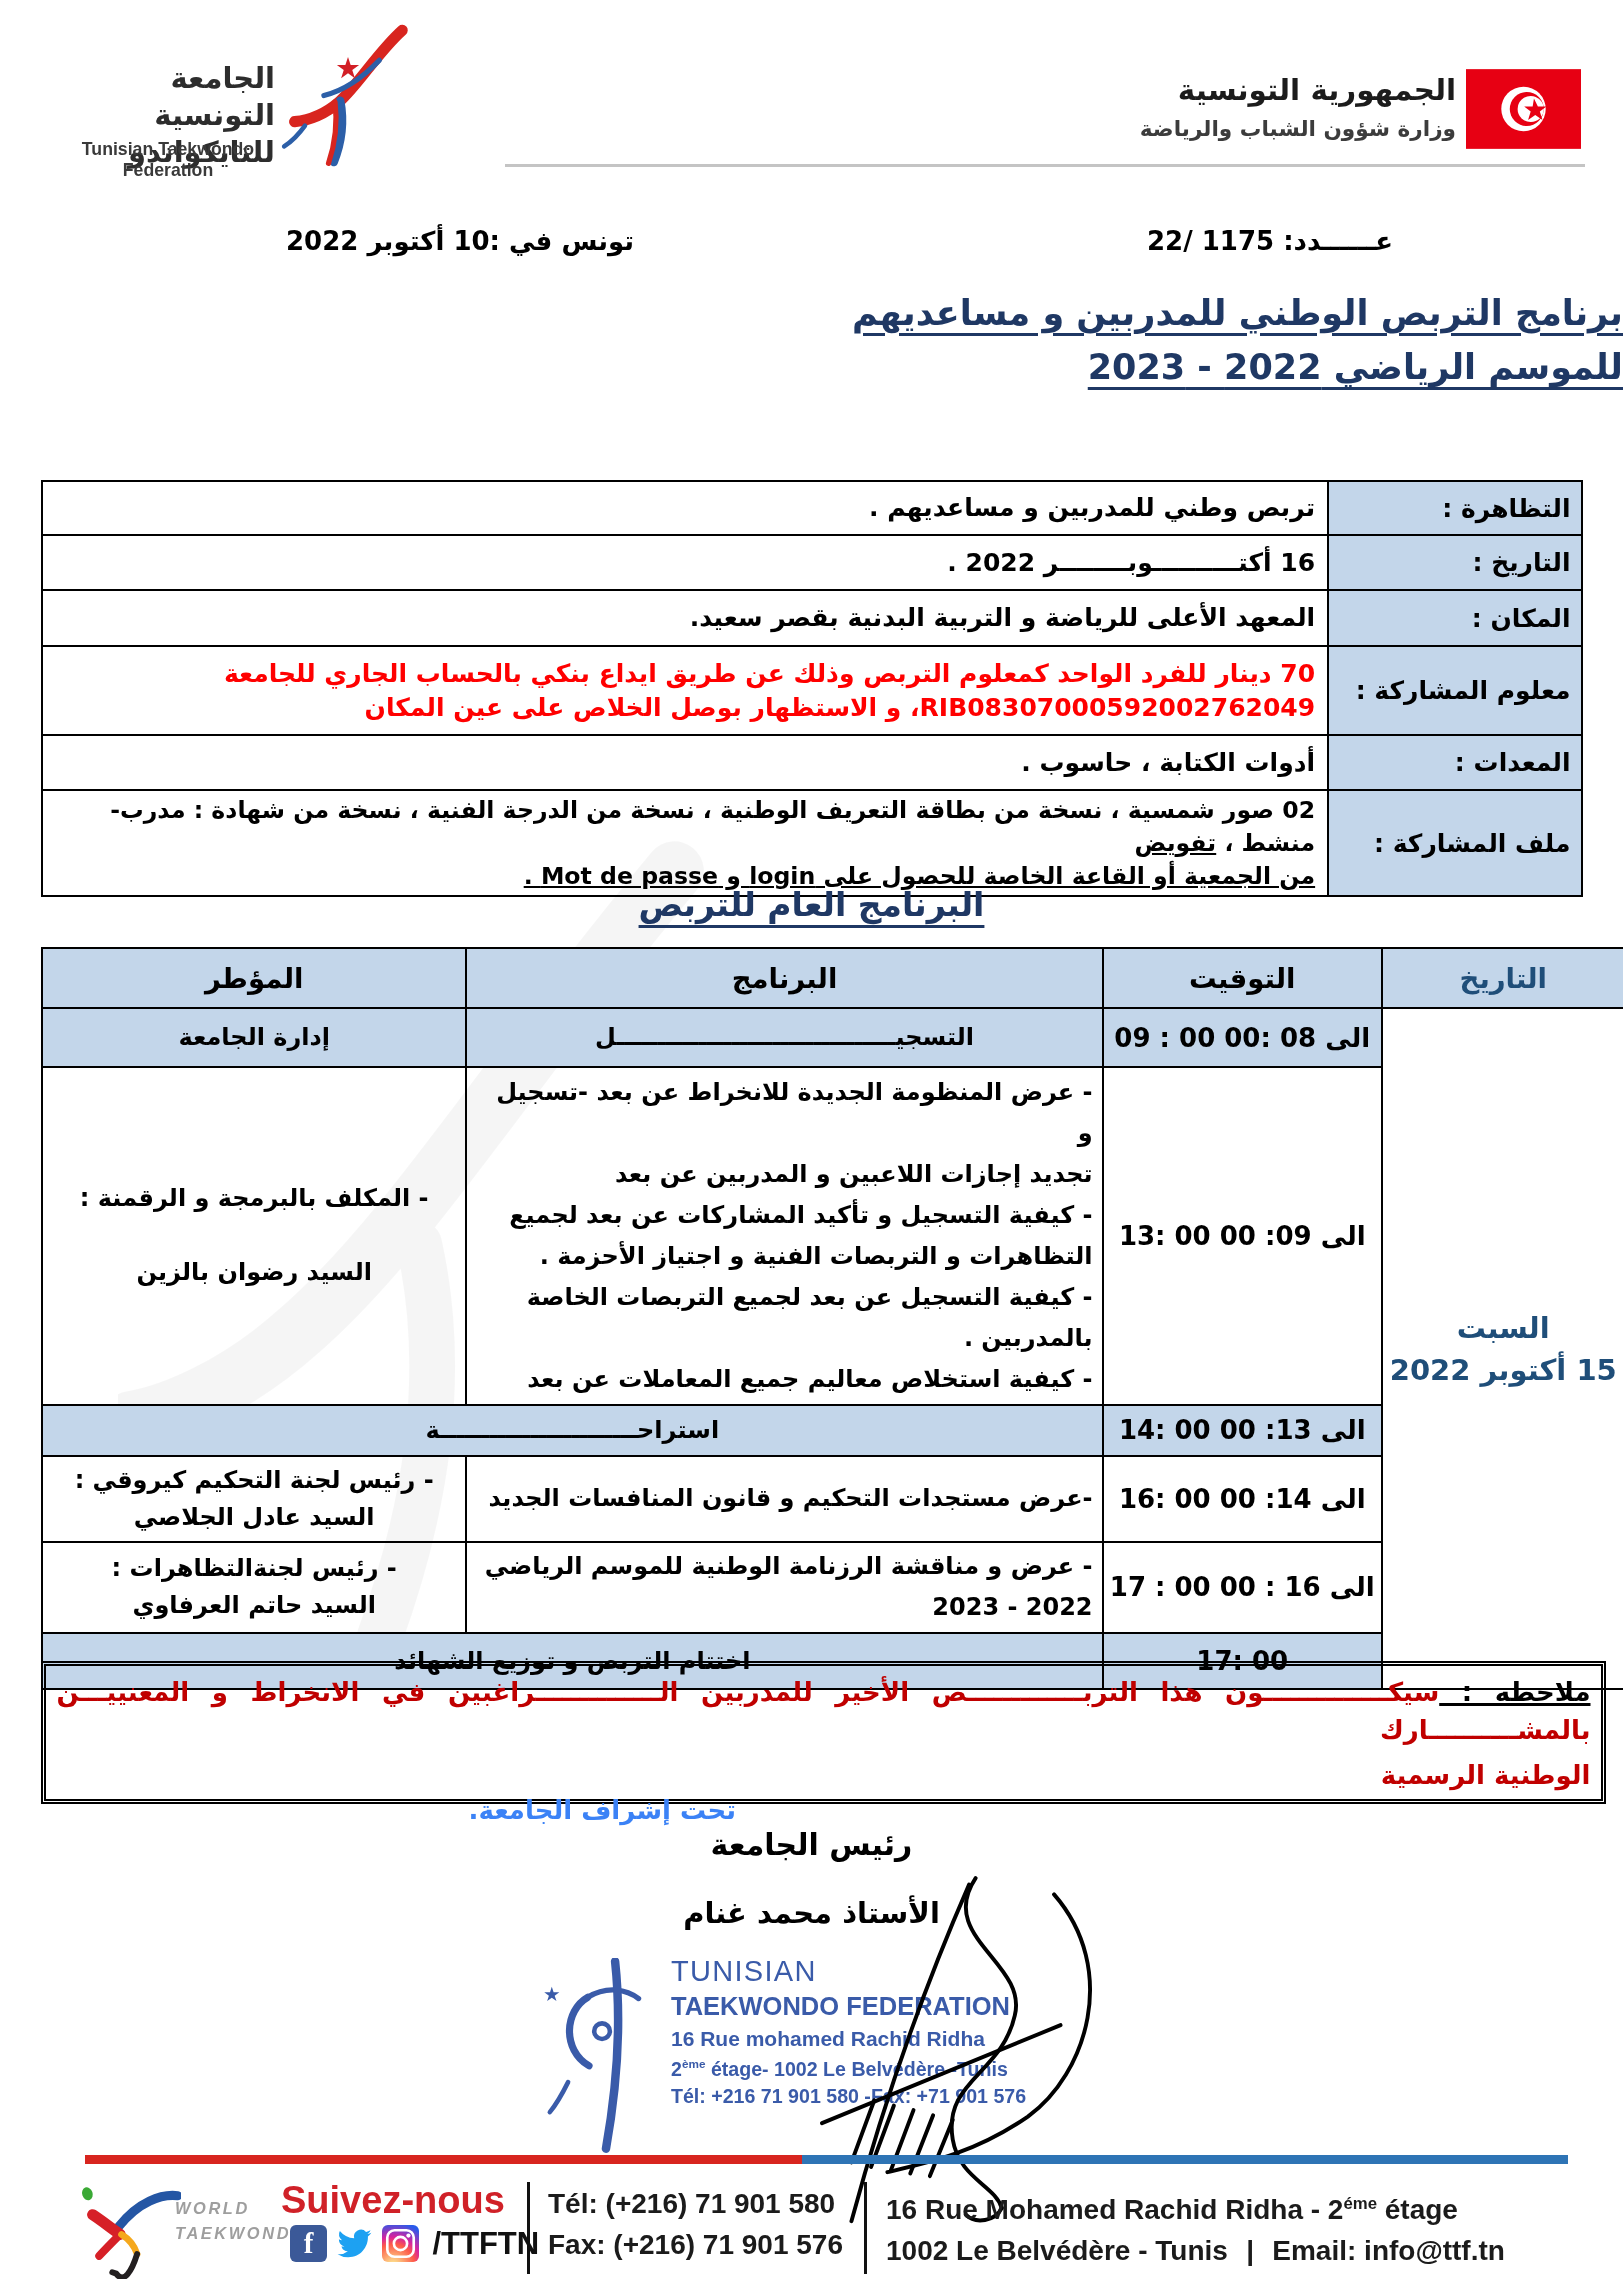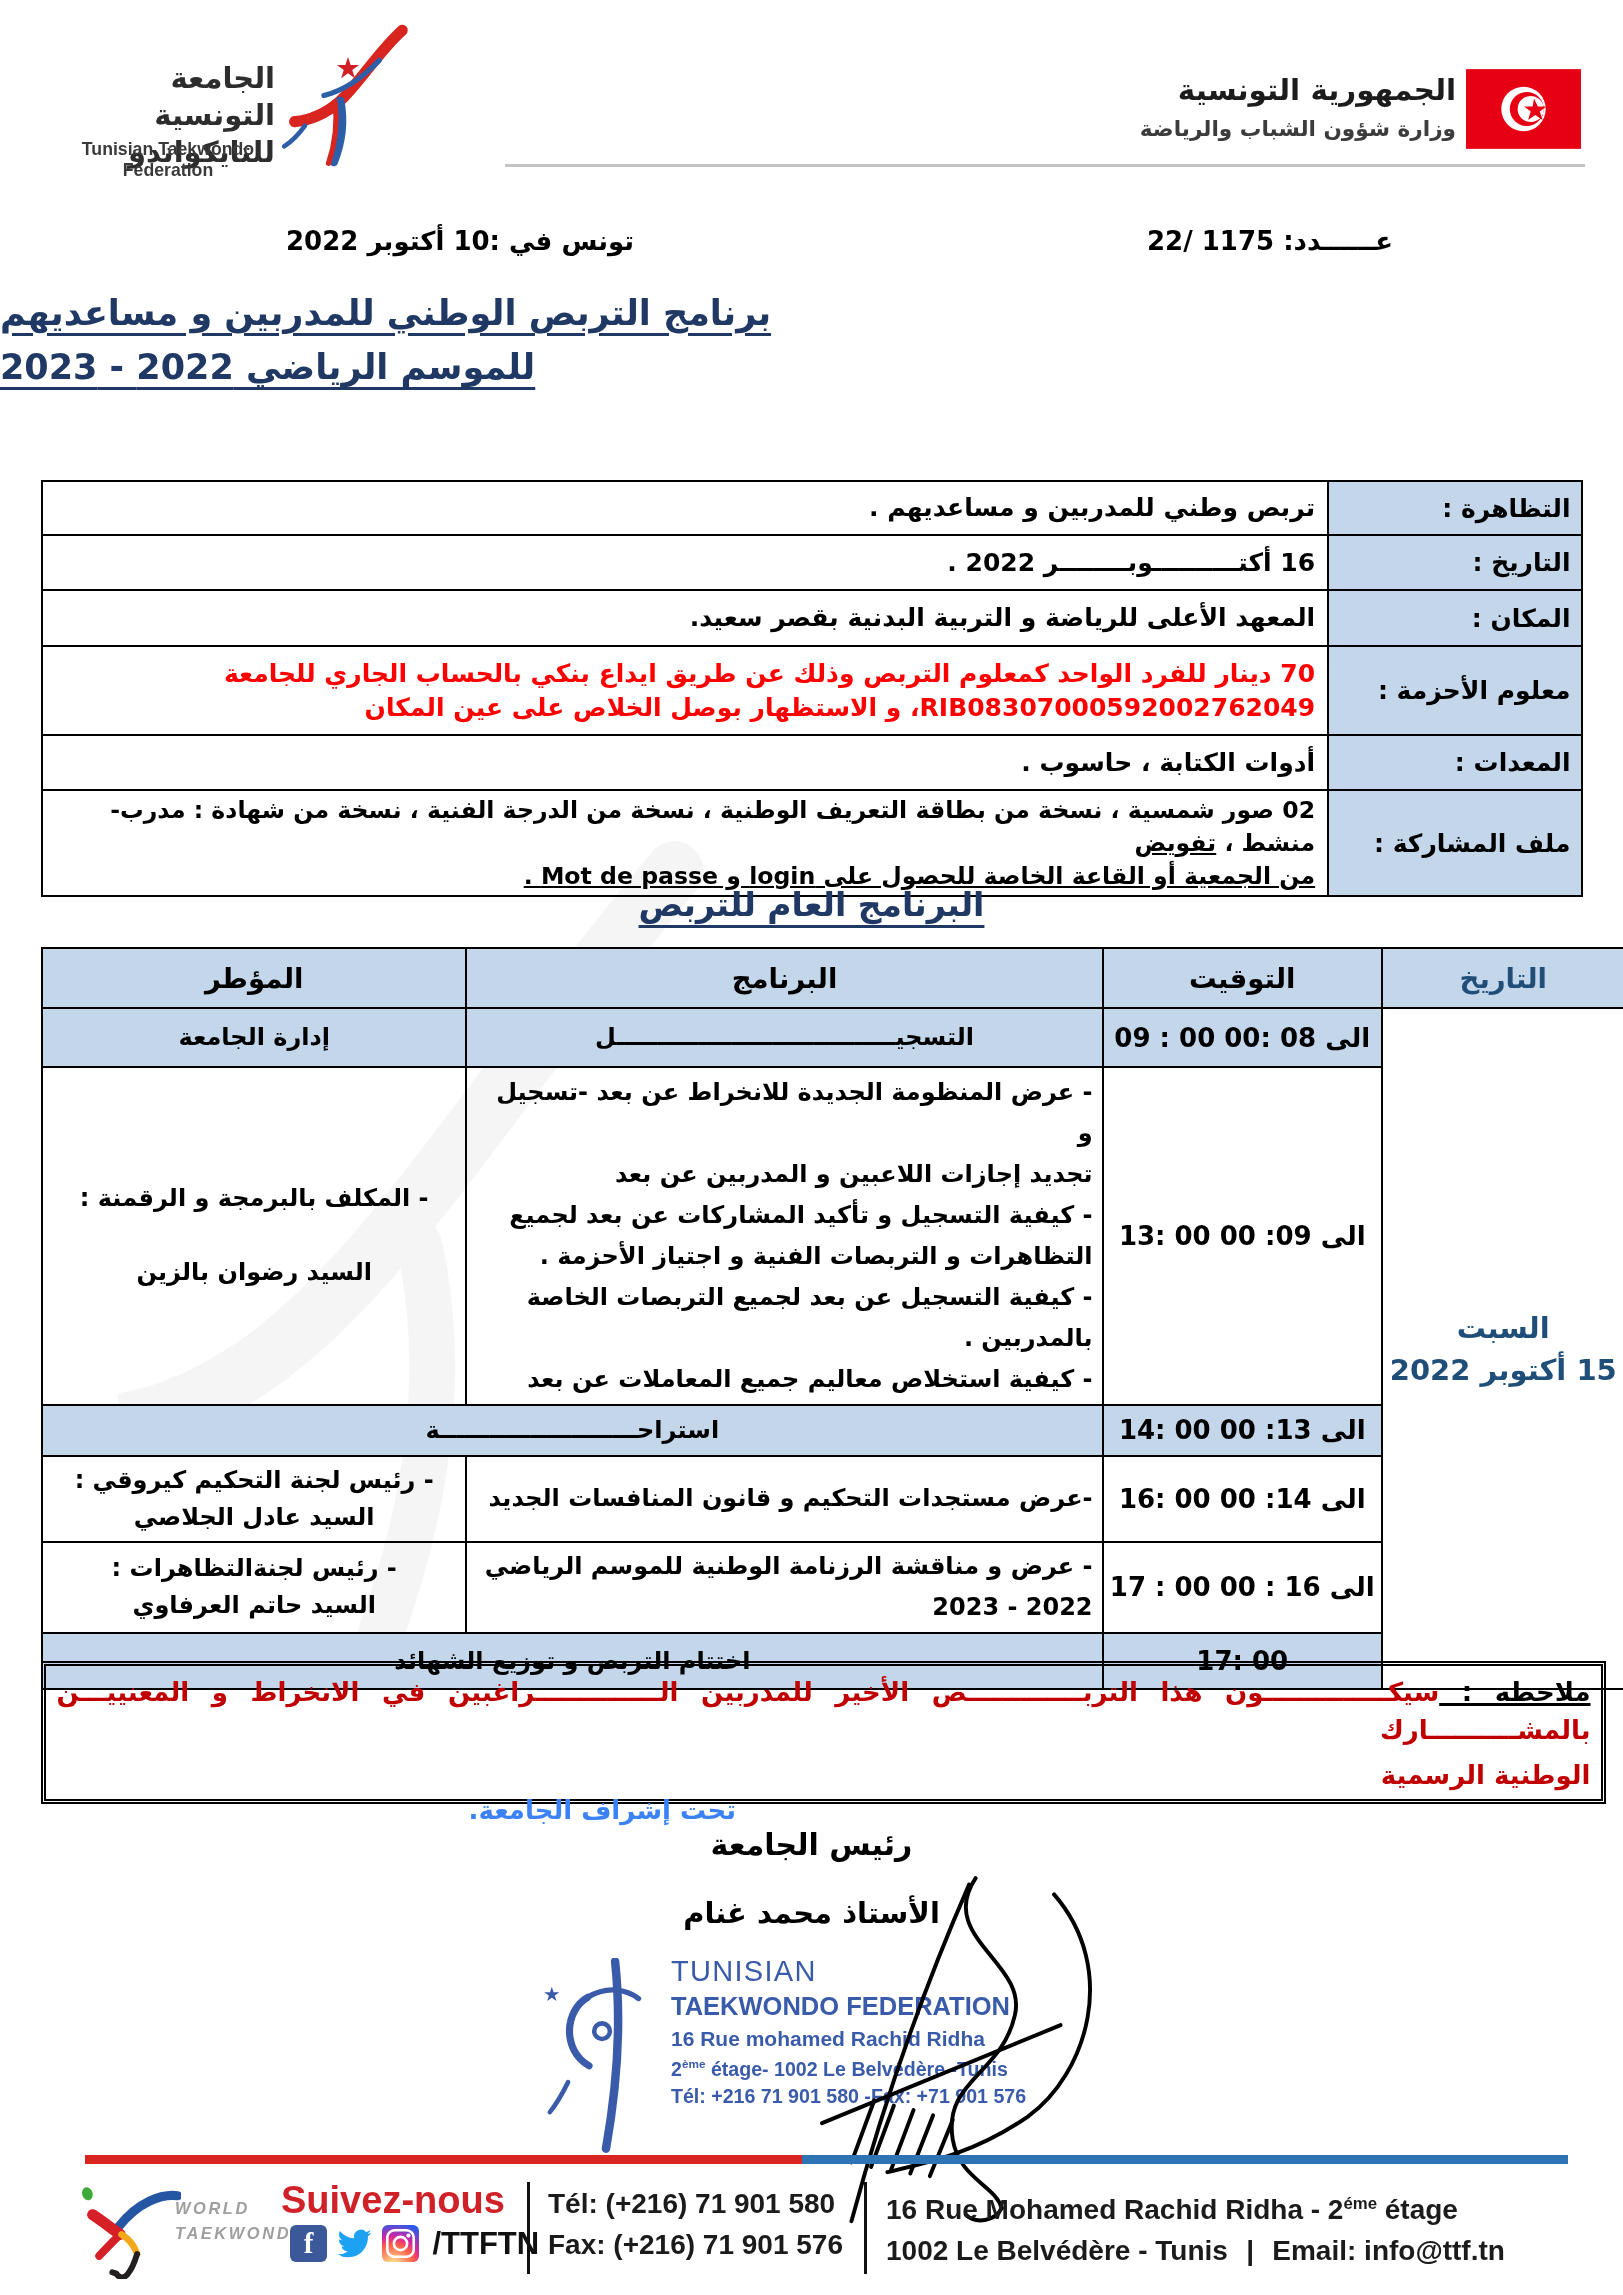--- a/index.html
+++ b/index.html
@@ -16,21 +16,21 @@
   #ttf-star{left:335px;top:51px;font-size:29px;color:#d21f26;}
   #ministry{left:1112px;top:73px;width:344px;text-align:right;}
   #ministry .l1{font-size:29.4px;font-weight:700;color:#1c1c1c;}
   #ministry .l2{font-size:21.6px;font-weight:700;color:#3c3c3c;margin-top:9.2px;}
   #flag{left:1466px;top:69px;}
   #hdr-line{left:505px;top:164px;width:1080px;height:2.6px;background:#c4c4c4;}
   
   #ref-no{left:1112px;top:226px;width:281px;text-align:right;font-size:26px;font-weight:700;}
   #ref-date{left:196px;top:226px;width:438px;text-align:right;font-size:26px;font-weight:700;}
   
-  #title{left:0;top:293px;width:1623px;text-align:left;color:#1F3864;}
+  #title{left:0;top:293px;width:1623px;text-align:right;color:#1F3864;}
   #title div{font-size:35px;font-weight:700;text-decoration:underline;text-decoration-thickness:2.6px;text-underline-offset:7.9px;}
   #title .t2{margin-top:14.4px;}
   
   table{border-collapse:collapse;table-layout:fixed;}
   td,th{border:2px solid #000;overflow:hidden;}
   .lb{background:#C3D6EA;}
   #info-tbl{left:41px;top:480px;width:1542px;}
   #info-tbl td{vertical-align:middle;}
   .ilabel{width:239px;text-align:right;padding:0 10.5px 0 2.6px;font-size:25px;font-weight:700;}
   .ival{text-align:right;padding:2.6px 11.8px;font-size:25px;font-weight:700;line-height:34px;}
@@ -136,21 +136,21 @@
     </tr>
     <tr class="ih2">
       <td class="ilabel lb">التاريخ :</td>
       <td class="ival">16 أكتــــــــــوبــــــــر 2022 .</td>
     </tr>
     <tr class="ih3">
       <td class="ilabel lb">المكان :</td>
       <td class="ival">المعهد الأعلى للرياضة و التربية البدنية بقصر سعيد.</td>
     </tr>
     <tr class="ih4">
-      <td class="ilabel lb">معلوم الأحزمة :</td>
+      <td class="ilabel lb">معلوم المشاركة :</td>
       <td class="ival redtxt">70 دينار للفرد الواحد كمعلوم التربص وذلك عن طريق ايداع بنكي بالحساب الجاري للجامعة RIB08307000592002762049، و الاستظهار بوصل الخلاص على عين المكان</td>
     </tr>
     <tr class="ih5">
       <td class="ilabel lb">المعدات :</td>
       <td class="ival">أدوات الكتابة ، حاسوب .</td>
     </tr>
     <tr class="ih6">
       <td class="ilabel lb">ملف المشاركة :</td>
       <td class="ival small">
         <span>02 صور شمسية ، نسخة من بطاقة التعريف الوطنية ، نسخة من الدرجة الفنية ، نسخة من شهادة : مدرب-منشط ، </span><span class="u">تفويض</span>

